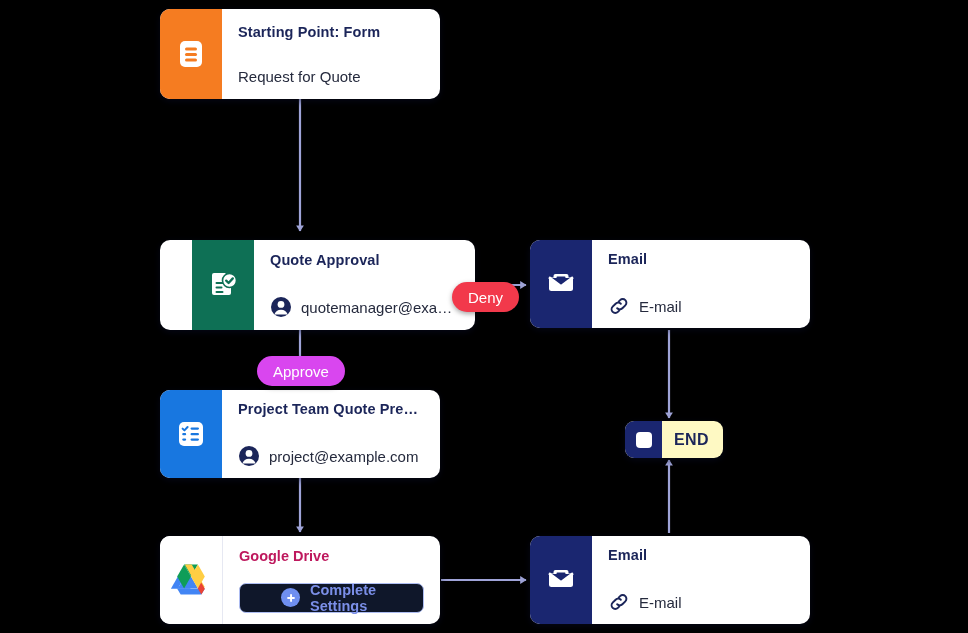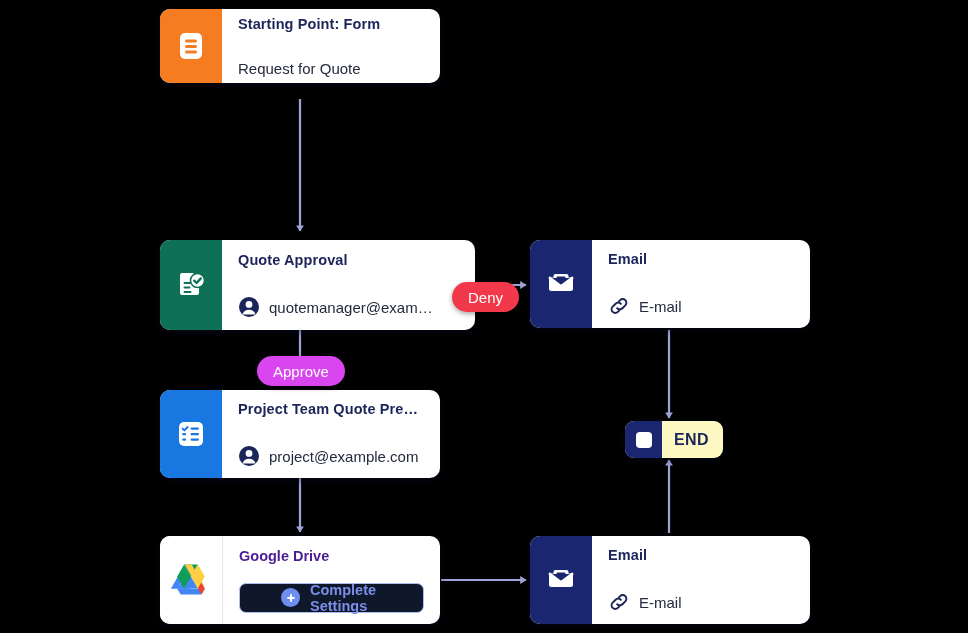--- a/index.html
+++ b/index.html
@@ -103,21 +103,21 @@
     font-size:14.5px;font-weight:bold;
     cursor:pointer;
     padding-left:41px;
   }
   .cs-plus{
     width:19px;height:19px;border-radius:50%;
     background:#6f8ff0;
     display:flex;align-items:center;justify-content:center;
     flex:0 0 19px;
   }
-  .gd-title{font-size:14.5px;font-weight:bold;color:#4c1d95;margin-bottom:7px;}
+  .gd-title{font-size:14.5px;font-weight:bold;color:#be185d;margin-bottom:7px;}
 </style>
 </head>
 <body>
 
 <div id="canvas">
 
   <svg id="wires" viewBox="0 0 968 633" xmlns="http://www.w3.org/2000/svg">
     <defs>
       <marker id="ah-down" markerWidth="9" markerHeight="9" refX="4.5" refY="7.4" orient="0" markerUnits="userSpaceOnUse">
         <path d="M0.6 2 L4.5 8 L8.4 2 Z" fill="#9fa4d8"></path>
@@ -138,38 +138,38 @@
 
     <line x1="300" y1="478" x2="300" y2="532" stroke="#9fa4d8" stroke-width="2.2" marker-end="url(#ah-down)"></line>
 
     <line x1="669" y1="330" x2="669" y2="418" stroke="#9fa4d8" stroke-width="2.2" marker-end="url(#ah-down)"></line>
 
     <line x1="669" y1="533" x2="669" y2="460" stroke="#9fa4d8" stroke-width="2.2" marker-end="url(#ah-up)"></line>
 
     <line x1="441" y1="580" x2="526" y2="580" stroke="#9fa4d8" stroke-width="2.2" marker-end="url(#ah-right)"></line>
   </svg>
 
-  <div class="node" style="left:160px;top:9px;width:280px;height:74px;">
+  <div class="node" style="left:160px;top:9px;width:280px;height:90px;">
     <div class="node-icon pan-orange">
       <svg width="30" height="32" viewBox="0 0 30 32">
         <rect x="4" y="3" width="22" height="26" rx="5" fill="#ffffff"></rect>
         <rect x="9" y="9.5" width="12" height="3" rx="1.5" fill="#F57C21"></rect>
         <rect x="9" y="15" width="12" height="3" rx="1.5" fill="#F57C21"></rect>
         <rect x="9" y="20.5" width="12" height="3" rx="1.5" fill="#F57C21"></rect>
       </svg>
     </div>
     <div class="node-body">
       <div class="node-title">Starting Point: Form</div>
       <div class="node-sub">
         <span class="sub-text">Request for Quote</span>
       </div>
     </div>
   </div>
 
-  <div class="node" style="left:160px;top:240px;width:315px;height:90px;">
+  <div class="node" style="left:160px;top:240px;width:315px;height:90px;padding-left:32px;">
     <div class="node-icon pan-green">
       <svg width="32" height="32" viewBox="0 0 32 32">
         <path d="M7 4h11l6 6v14a2 2 0 0 1-2 2H7a2 2 0 0 1-2-2V6a2 2 0 0 1 2-2z" fill="#ffffff"></path>
         <rect x="8.5" y="13" width="9" height="2" rx="1" fill="#0E7055"></rect>
         <rect x="8.5" y="17.5" width="7" height="2" rx="1" fill="#0E7055"></rect>
         <rect x="8.5" y="22" width="8" height="2" rx="1" fill="#0E7055"></rect>
         <circle cx="22.5" cy="11.5" r="7" fill="#ffffff" stroke="#0E7055" stroke-width="1.6"></circle>
         <path d="M19.2 11.6l2.4 2.4 4.2-4.6" fill="none" stroke="#0E7055" stroke-width="2.3" stroke-linecap="round" stroke-linejoin="round"></path>
       </svg>
     </div>

